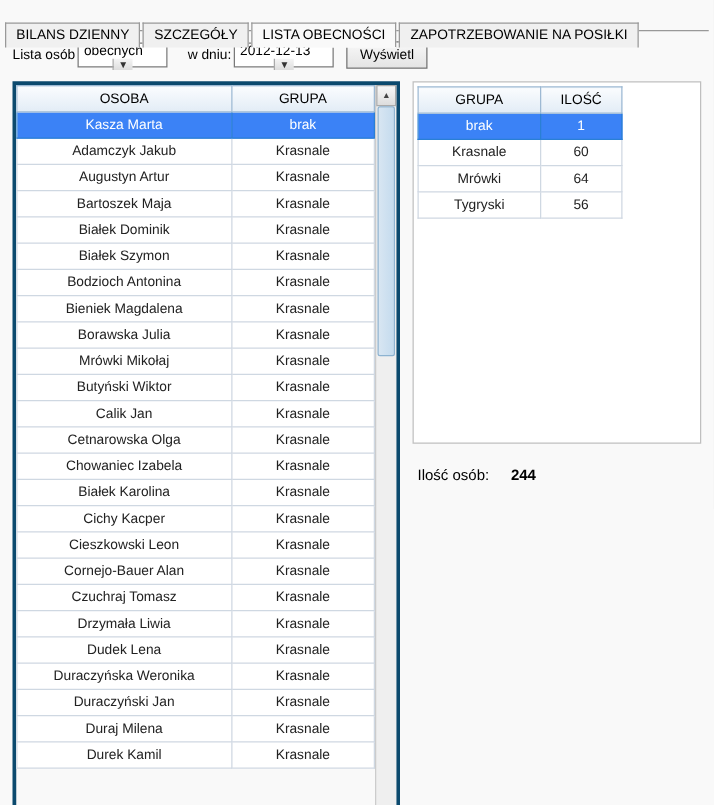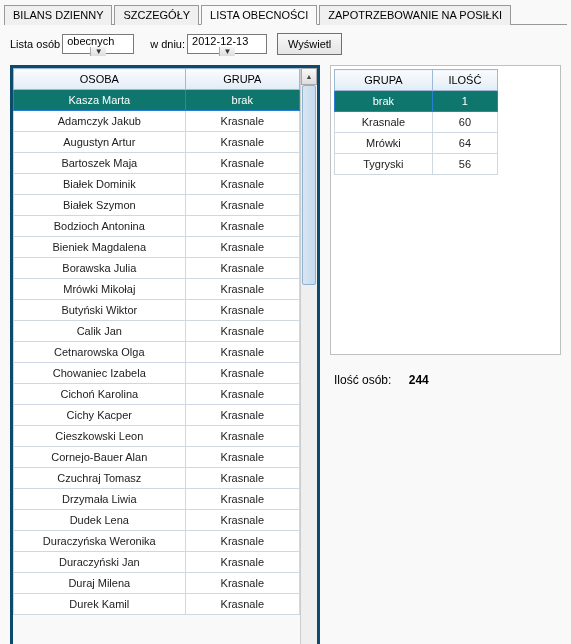--- a/index.html
+++ b/index.html
@@ -26,21 +26,21 @@
   }
   .tab {
     padding: 3px 8px;
     border: 1px solid #999;
     border-bottom: none;
     margin-right: 2px;
     background: #f0f0f0;
     cursor: pointer;
     font-size: 11px;
     position: relative;
-    top: 1px;
+    top: 14px;
   }
   .tab.active {
     background: #f9f9f9;
     border-bottom: 1px solid #f9f9f9;
   }
   .toolbar {
     display: flex;
     align-items: center;
     gap: 2px;
     margin-bottom: 10px;
@@ -146,21 +146,21 @@
   td {
     border: 1px solid #cfd8e2;
     padding: 4px 6px;
     font-size: 11px;
     text-align: center;
     background: #fff;
     color: #222;
     white-space: nowrap;
   }
   tr.selected td {
-    background: #0f766e;
+    background: #3b82f6;
     color: #fff;
     border-color: #2a7fd4;
   }
   .right-panel {
     flex: 1;
     display: flex;
     flex-direction: column;
   }
   .summary-box {
     border: 1px solid #bfbfbf;
@@ -265,21 +265,21 @@
               </tr>
               <tr>
                 <td>Cetnarowska Olga</td>
                 <td>Krasnale</td>
               </tr>
               <tr>
                 <td>Chowaniec Izabela</td>
                 <td>Krasnale</td>
               </tr>
               <tr>
-                <td>Cichoń Karolina</td>
+                <td>Białek Karolina</td>
                 <td>Krasnale</td>
               </tr>
               <tr>
                 <td>Cichy Kacper</td>
                 <td>Krasnale</td>
               </tr>
               <tr>
                 <td>Cieszkowski Leon</td>
                 <td>Krasnale</td>
               </tr>

